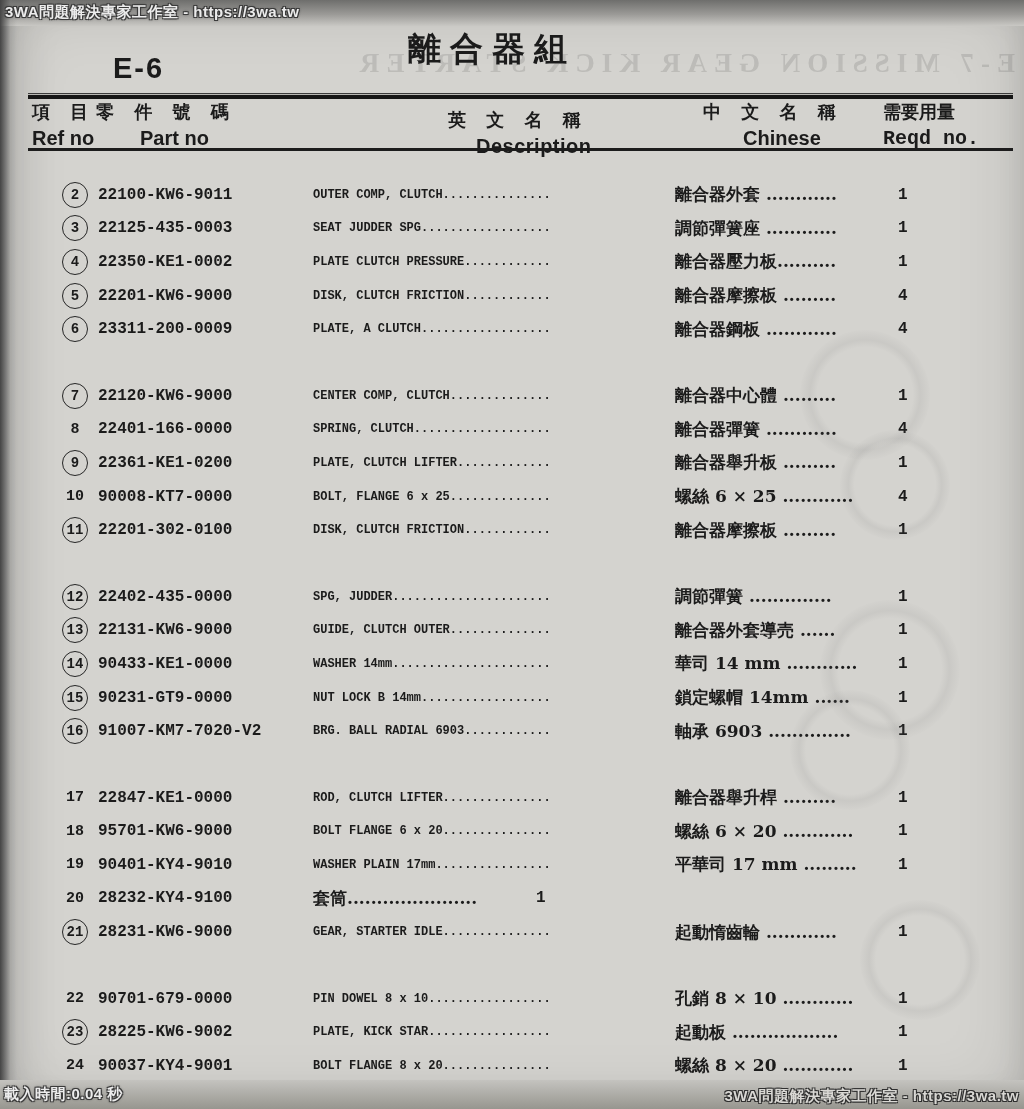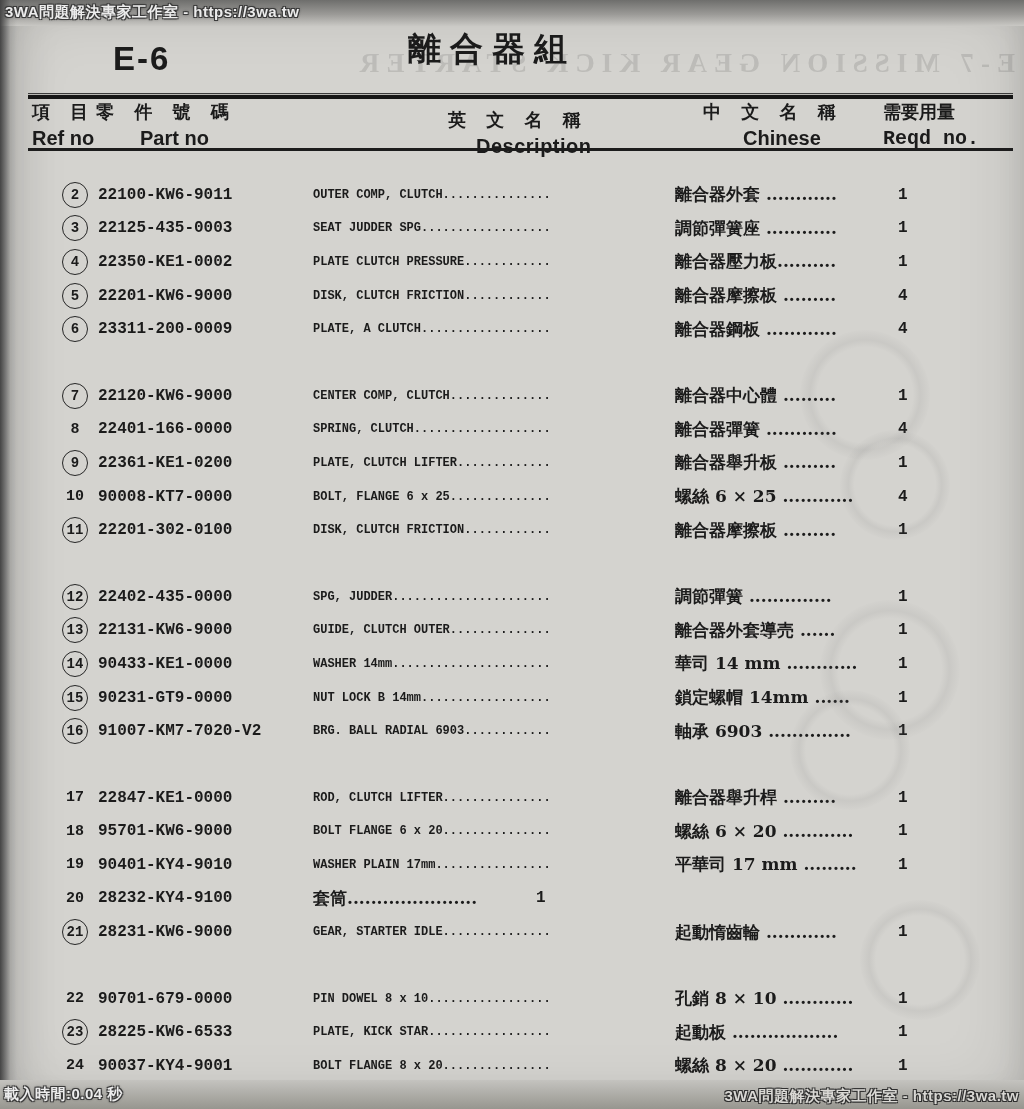--- a/index.html
+++ b/index.html
@@ -22,21 +22,21 @@
   
   .wm{position:absolute;font-weight:bold;font-size:15px;letter-spacing:.5px;
     color:#ececec;
     text-shadow:1px 1px 0 #3a3a3a,-1px -1px 0 #3a3a3a,1px -1px 0 #3a3a3a,-1px 1px 0 #3a3a3a,0 0 3px #222;}
   .wm-tl{top:3px;left:5px;}
   .wm-bl{top:1085px;left:4px;}
   .wm-br{top:1087px;right:5px;color:#d9d8d4;
     text-shadow:1px 1px 0 #2f2f2f,-1px -1px 0 #2f2f2f,1px -1px 0 #2f2f2f,-1px 1px 0 #2f2f2f;
     filter:blur(.4px);}
   
-  .sec-code{position:absolute;top:40px;left:113px;font-size:33px;font-weight:bold;letter-spacing:2px;
+  .sec-code{position:absolute;top:52px;left:113px;font-size:29px;font-weight:bold;letter-spacing:2px;
     font-family:"Liberation Sans",sans-serif;}
   .doc-title{position:absolute;top:27px;left:408px;font-size:33px;font-weight:bold;letter-spacing:9px;
     font-family:"DejaVu Serif","Liberation Serif",serif;}
   .ghost{position:absolute;top:48px;left:360px;width:655px;
     transform:scaleX(-1);
     font-size:27px;font-weight:bold;letter-spacing:7px;
     color:rgba(70,70,70,.16);white-space:nowrap;
     font-family:"Liberation Serif",serif;}
   .rule-thick{position:absolute;top:93px;left:28px;width:985px;height:6px;
     background:linear-gradient(to bottom,#3c3c3c 0 1px,#b9b8b4 1px 2px,#161616 2px 6px);}
@@ -309,21 +309,21 @@
           </span>
           <span class="col-part">90701-679-0000</span>
           <span class="col-desc">PIN DOWEL 8 x 10.................</span>
           <span class="col-cn">孔銷 8 × 10 ............</span>
           <span class="col-qty">1</span>
         </div>
         <div class="row">
           <span class="col-ref">
             <span class="badge">23</span>
           </span>
-          <span class="col-part">28225-KW6-6533</span>
+          <span class="col-part">28225-KW6-9002</span>
           <span class="col-desc">PLATE, KICK STAR.................</span>
           <span class="col-cn">起動板 ..................</span>
           <span class="col-qty">1</span>
         </div>
         <div class="row">
           <span class="col-ref">
             <span class="badge plain">24</span>
           </span>
           <span class="col-part">90037-KY4-9001</span>
           <span class="col-desc">BOLT FLANGE 8 x 20...............</span>

